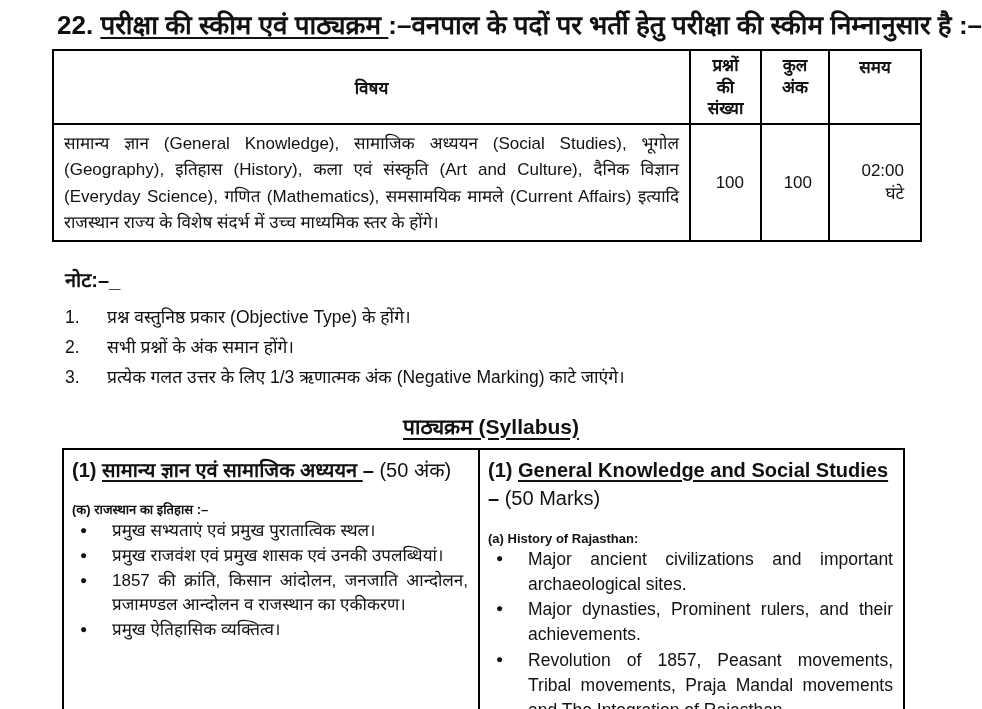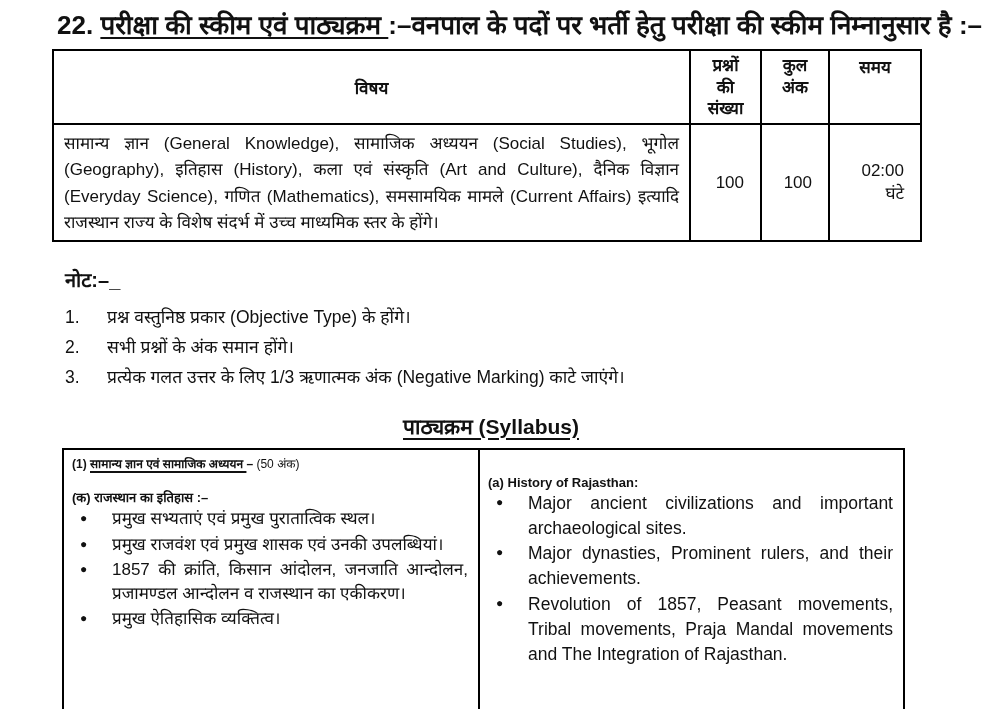--- a/index.html
+++ b/index.html
@@ -69,21 +69,21 @@
     margin: 8px 0 0 62px;
     width: 843px;
     height: 272px;
     border: 2px solid #000;
     display: flex;
     align-items: stretch;
   }
   .syl-col { padding: 6px 10px 0 8px; font-size: 17px; }
   .syl-left  { width: 418px; border-right: 2px solid #000; }
   .syl-right { width: 425px; font-size: 17.5px; }
-  .syl-title { font-size: 12px; line-height: 1.4; }
+  .syl-title { font-size: 20px; line-height: 1.4; }
   .syl-section { font-weight: bold; font-size: 13px; margin-top: 16px; }
   .syl-right .syl-section { margin-top: 19px; }
   .bullet { display: flex; line-height: 1.42; margin-top: 1px; }
   .bullet-marker { width: 40px; flex: 0 0 40px; padding-left: 8px; font-size: 12px; padding-top: 3px; }
   .bullet-text { flex: 1; text-align: justify; }
 </style>
 </head>
 <body>
 
 <div class="title-block">
@@ -148,20 +148,21 @@
       <span class="bullet-marker">●</span>
       <span class="bullet-text">1857 की क्रांति, किसान आंदोलन, जनजाति आन्दोलन, प्रजामण्डल आन्दोलन व राजस्थान का एकीकरण।</span>
     </div>
     <div class="bullet">
       <span class="bullet-marker">●</span>
       <span class="bullet-text">प्रमुख ऐतिहासिक व्यक्तित्व।</span>
     </div>
   </div>
 
   <div class="syl-col syl-right">
+    <div class="syl-title"><span class="bold">(1) </span><span class="bold u">General Knowledge and Social Studies </span><span class="bold">– </span><span>(50 Marks)</span></div>
     <div class="syl-section">(a) History of Rajasthan:</div>
     <div class="bullet">
       <span class="bullet-marker">●</span>
       <span class="bullet-text">Major ancient civilizations and important archaeological sites.</span>
     </div>
     <div class="bullet">
       <span class="bullet-marker">●</span>
       <span class="bullet-text">Major dynasties, Prominent rulers, and their achievements.</span>
     </div>
     <div class="bullet">

